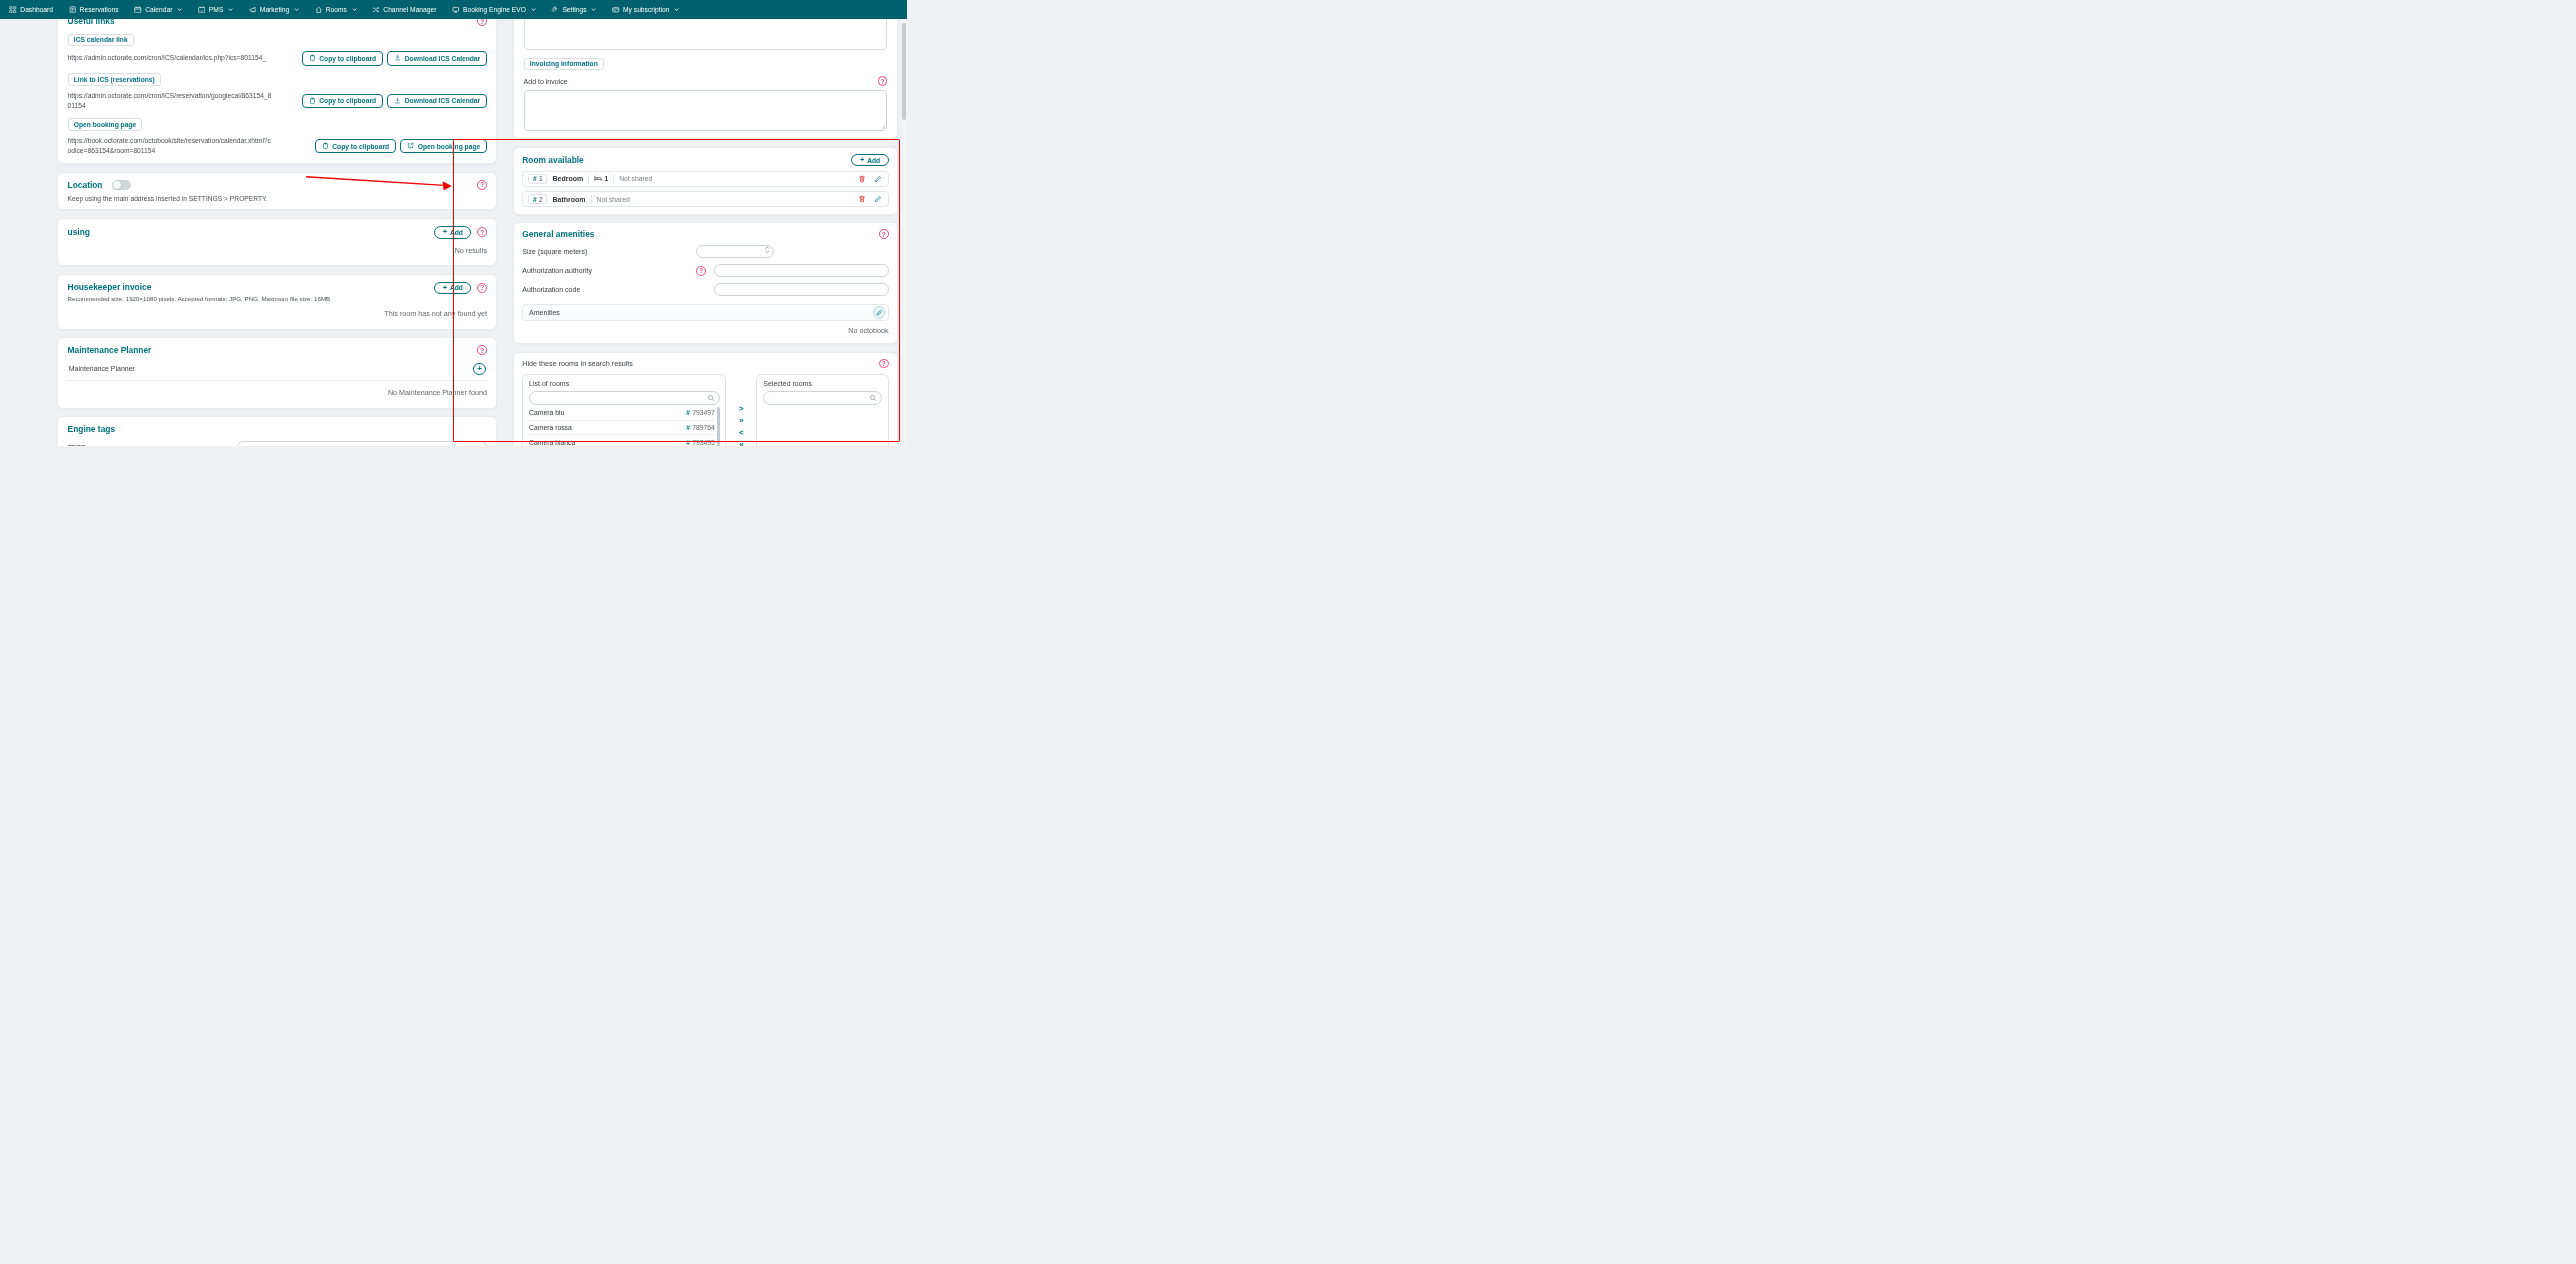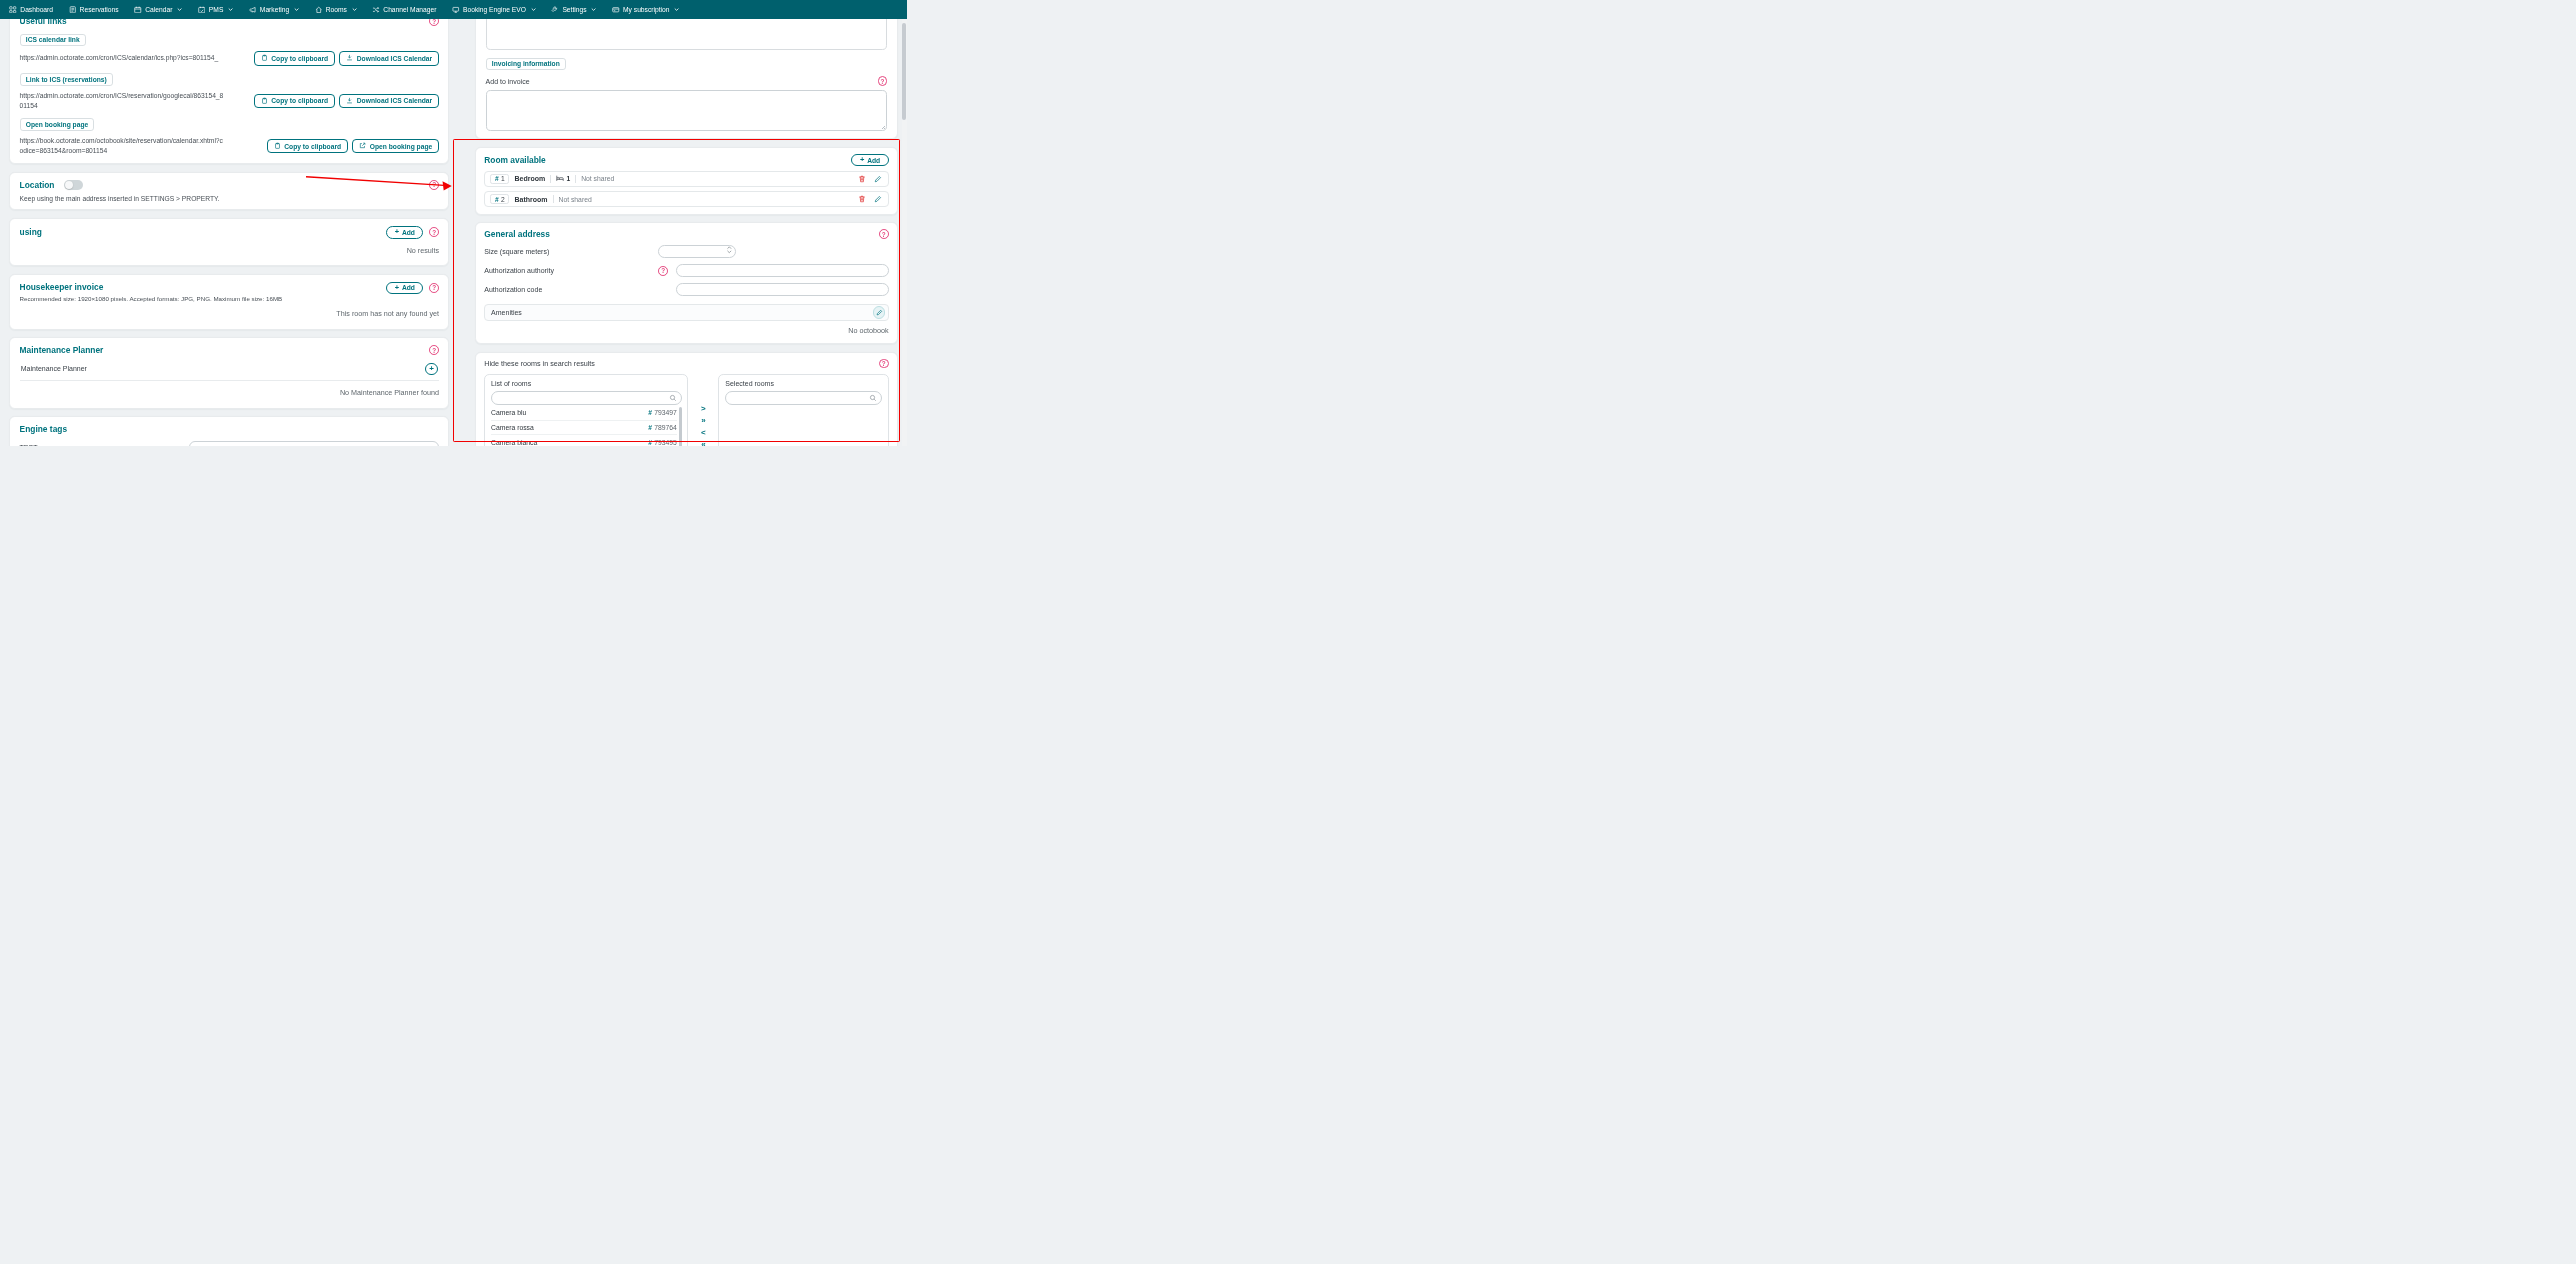--- a/index.html
+++ b/index.html
@@ -17,21 +17,21 @@
   .nav {
     position:relative; z-index:20;
     height:18.5px; background:#00606d;
     display:flex; align-items:center;
     padding:0 9.3px; gap:15.6px;
   }
   .nav-item { display:flex; align-items:center; gap:3.5px; color:#fff; font-size:6.7px; cursor:pointer; white-space:nowrap; }
   .nicon { display:flex; }
   .nchev { display:flex; margin-left:1.2px; }
   
-  .main { position:relative; z-index:1; display:flex; gap:26px; padding:0 9.3px; margin-top:-10.4px; }
+  .main { position:relative; z-index:1; display:flex; gap:16px; padding:0 9.3px; margin-top:-10.4px;margin-left:48px; }
   .col-left { width:440px; flex:none; }
   .col-right { flex:1; min-width:0; }
   .card {
     background:#fff; border:0.6px solid #e8ebed; border-radius:5.8px;
     padding:7px 9.3px; margin-bottom:7.5px;
     box-shadow:0 0.6px 1.2px rgba(30,40,50,.04);
   }
   .card-title { color:#00737e; font-size:8.4px; font-weight:700; }
   .row-head { display:flex; align-items:center; }
   .row-head .right { margin-left:auto; display:flex; align-items:center; gap:5.8px; }
@@ -534,21 +534,21 @@
               <svg width="8" height="8" viewBox="0 0 16 16" fill="none" stroke="currentColor" stroke-width="1.4">
                 <path d="M2.5 13.5l.8-3.2 7.4-7.4 2.4 2.4-7.4 7.4-3.2.8z"></path>
               </svg>
             </button>
         </span>
       </div>
     </section>
 
     <section class="card" style="padding:5.8px 8px 7px;">
       <div class="row-head">
-        <h2 class="card-title">General address</h2>
+        <h2 class="card-title">General amenities</h2>
         <div class="right">
             <span class="help">?</span>
           </div>
       </div>
 
       <div class="gf-row">
         <span class="gf-label">Size (square meters)</span>
         <div class="gf-input-sm">
           <input type="text" value="" style="">
           <span class="stepper">

